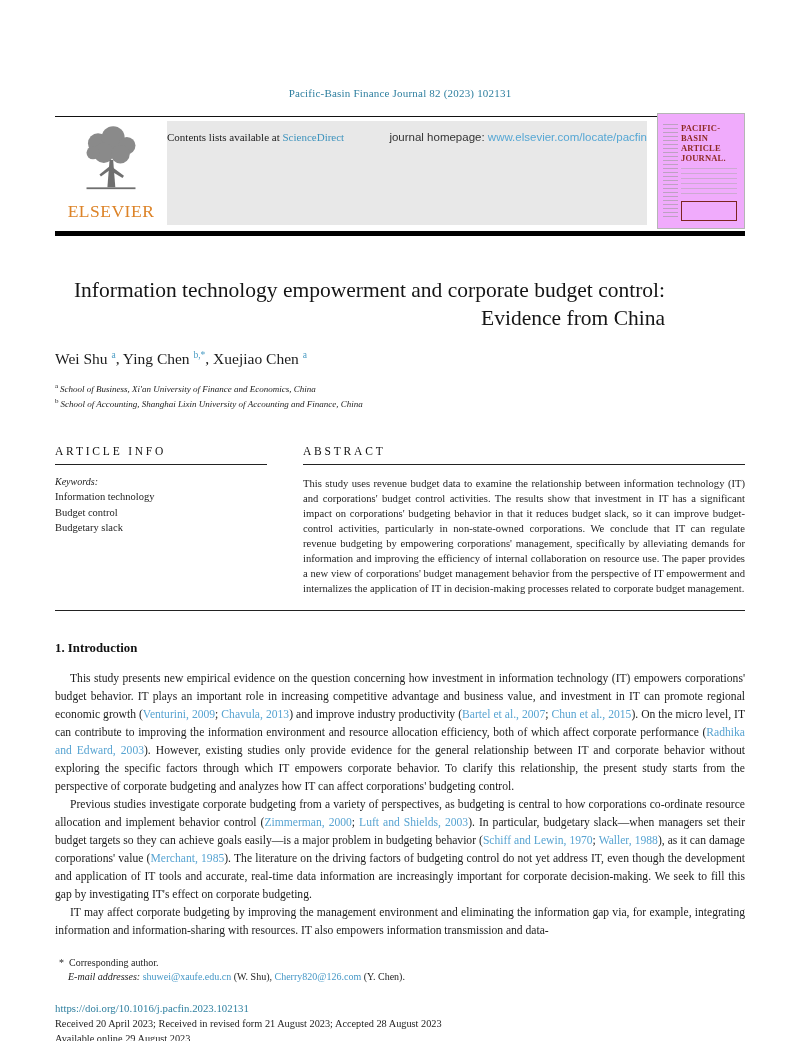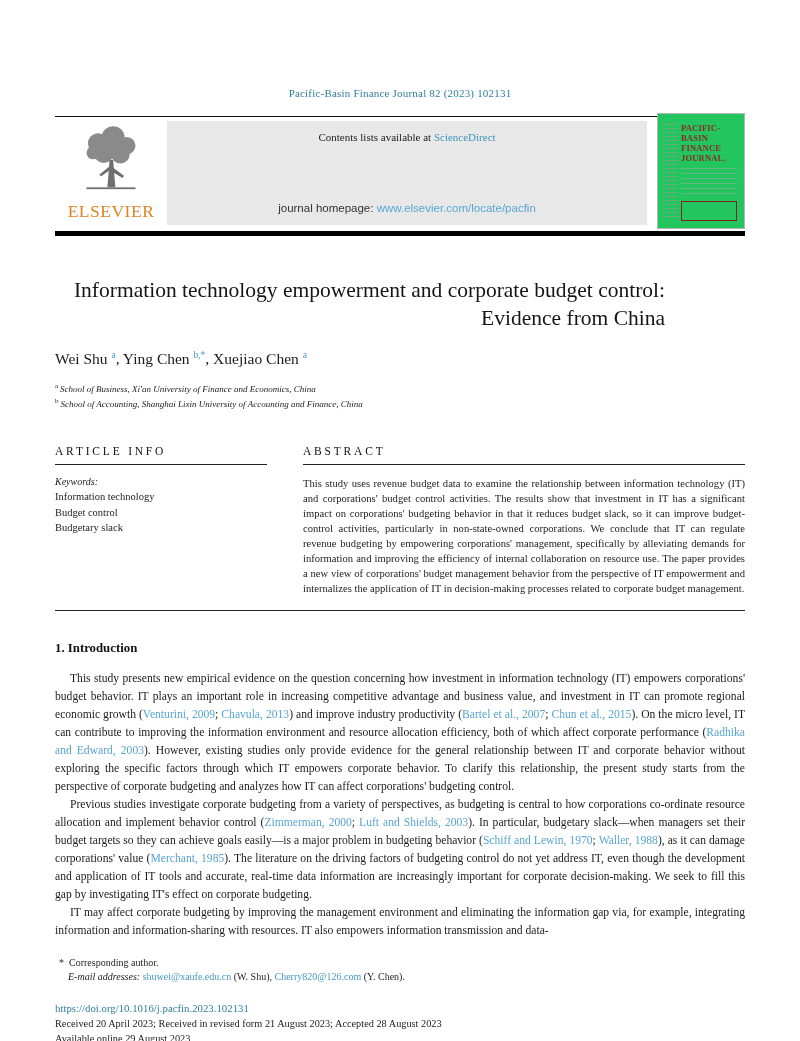--- a/index.html
+++ b/index.html
@@ -26,32 +26,32 @@
   .logo-box {
     width: 112px; flex: none; padding-top: 7px;
     display: flex; flex-direction: column; align-items: center;
   }
   .logo-tree svg { width: 74px; height: 72px; }
   .logo-wordmark {
     font-size: 17.5px; color: #dd8327; letter-spacing: 0.5px; margin-top: 1px;
   }
   .banner {
     flex: 1; background: #e8e8e8; margin-top: 4px; height: 104px;
-    display: flex; flex-direction: column; justify-content: space-between;
+    display: flex; flex-direction: row; justify-content: space-between;
     text-align: center; padding: 10px 0 11px;
   }
   .contents-line { font-size: 11px; color: #222; }
   .sciencedirect { color: #3e93bd; }
   .banner-title { font-size: 24px; color: #111; letter-spacing: 0.3px; }
   .homepage-line { font-family: "Liberation Sans", sans-serif; font-size: 11.5px; color: #333; }
   .homepage-url { color: #56a7d4; }
 
   .cover {
     width: 88px; flex: none; margin-left: 10px; margin-top: -4px; height: 116px;
-    background: #22c55e; border: 1px solid #b5b5b5; display: flex; position: relative; z-index: 2;
+    background: #f0abfc; border: 1px solid #b5b5b5; display: flex; position: relative; z-index: 2;
   }
   .cover-spine {
     width: 15px; flex: none; margin: 10px 1px 10px 5px;
     background: repeating-linear-gradient(#9a9a9a 0 1px, transparent 1px 4px);
     opacity: 0.6;
   }
   .cover-main { flex: 1; padding: 9px 4px 5px 2px; display: flex; flex-direction: column; }
   .cover-title div {
     font-size: 8.5px; font-weight: bold; color: #8d2a22;
     line-height: 10px; letter-spacing: 0.2px;
@@ -143,21 +143,21 @@
         <div class="contents-line"><span>Contents lists available at </span><span class="sciencedirect">ScienceDirect</span></div>
         <div class="homepage-line"><span>journal homepage: </span><span class="homepage-url">www.elsevier.com/locate/pacfin</span></div>
       </div>
 
       <div class="cover">
         <div class="cover-spine"></div>
         <div class="cover-main">
           <div class="cover-title">
               <div>PACIFIC-</div>
               <div>BASIN</div>
-              <div>FINANCE</div>
+              <div>ARTICLE</div>
               <div>JOURNAL.</div>
             </div>
           <div class="cover-fill"></div>
           <div class="cover-box"></div>
         </div>
       </div>
     </div>
 
     <div class="thick-rule"></div>
 

